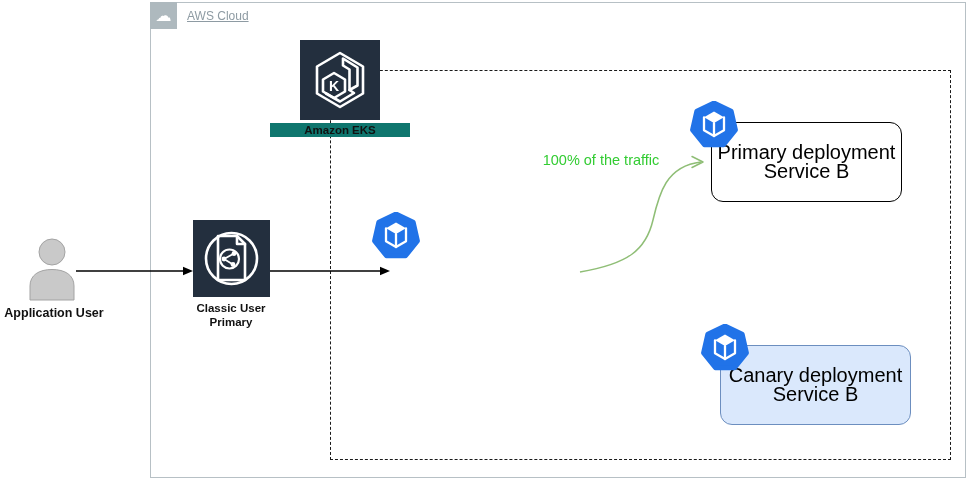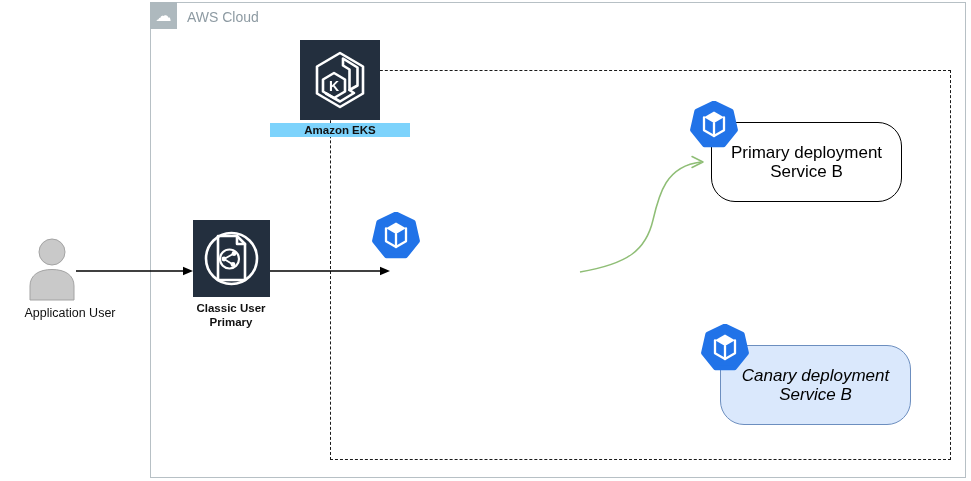--- a/index.html
+++ b/index.html
@@ -5,45 +5,45 @@
   html,body{margin:0;padding:0;background:#ffffff;}
   body{font-family:"Liberation Sans", sans-serif;}
   .stage{position:relative;width:971px;height:481px;background:#ffffff;overflow:hidden;}
 
   
   .outer-rect{position:absolute;left:150px;top:2px;width:814px;height:474px;
     border:1px solid #b7c0c5;background:transparent;z-index:1;}
   .cloud-badge{position:absolute;left:150px;top:2px;width:27px;height:27px;
     background:#aeb9be;color:#ffffff;display:flex;align-items:center;justify-content:center;
     font-size:16px;line-height:1;z-index:3;}
-  .cloud-text{position:absolute;left:187px;top:9px;font-size:14px;color:#8e9ba3;z-index:3;}
+  .cloud-text{position:absolute;left:187px;top:9px;font-size:12px;color:#8e9ba3;z-index:3;text-decoration:underline;}
 
   
   .dashed-rect{position:absolute;left:330px;top:70px;width:619px;height:388px;
     border:1px dashed #1a1a1a;z-index:2;}
 
   
   .aws-icon{position:absolute;background:#232f3e;z-index:4;}
   .eks-icon{left:300px;top:40px;width:80px;height:80px;}
   .clb-icon{left:193px;top:220px;width:77px;height:77px;}
 
   .icon-caption{position:absolute;font-size:11.5px;font-weight:bold;color:#111;
     text-align:center;line-height:14px;z-index:4;}
-  .eks-caption{left:270px;top:123px;width:140px;background:#7dd3fc;}
+  .eks-caption{left:270px;top:123px;width:140px;background:#0f766e;}
   .clb-caption{left:166px;top:301px;width:130px;}
-  .user-caption{left:17px;top:306px;width:106px;font-weight:400;font-size:12.5px;}
+  .user-caption{left:1px;top:306px;width:106px;font-weight:700;font-size:12.5px;}
 
   
-  .box{position:absolute;background:#ffffff;border:1px solid #000;border-radius:24px;
+  .box{position:absolute;background:#ffffff;border:1px solid #000;border-radius:12px;
     display:flex;flex-direction:column;align-items:center;justify-content:center;
-    text-align:center;font-size:17px;color:#000;line-height:19px;z-index:3;}
+    text-align:center;font-size:20px;color:#000;line-height:19px;z-index:3;}
   .box-service-a{left:390px;top:232px;width:190px;height:78px;}
   .box-primary{left:711px;top:122px;width:189px;height:78px;}
   .box-canary{left:720px;top:345px;width:189px;height:78px;
-    background:#dae8fc;border-color:#6c8ebf;font-style:italic;}
+    background:#dae8fc;border-color:#6c8ebf;}
 
   
   .pod-icon{position:absolute;width:48px;height:48px;z-index:5;}
   .pod-a{left:372px;top:212px;}
   .pod-primary{left:690px;top:101px;}
   .pod-canary{left:701px;top:324px;}
 
   
   .user-figure{position:absolute;left:28px;top:238px;width:48px;height:64px;z-index:4;}
 
@@ -143,20 +143,21 @@
     <svg width="48" height="48" viewBox="0 0 48 48">
       <path d="M24,2 L41.2,10.3 L45.4,28.9 L33.5,43.8 L14.5,43.8 L2.6,28.9 L6.8,10.3 Z" fill="#2173e8" stroke="#2173e8" stroke-width="5" stroke-linejoin="round"></path>
       <path d="M24,10.5 L34,16.3 L24,22.1 L14,16.3 Z" fill="#ffffff"></path>
       <g fill="none" stroke="#ffffff" stroke-width="2.3" stroke-linejoin="round" stroke-linecap="round">
         <path d="M14,16.3 L14,29.2 L24,35 L34,29.2 L34,16.3"></path>
         <path d="M24,22.1 L24,35"></path>
       </g>
     </svg>
   </div>
 
+  <div class="traffic-label">100% of the traffic</div>
 
   <svg class="edges-svg">
     <g>
       <path d="M76,271 L184,271" stroke="#000000" stroke-width="1.4" fill="none"></path>
       <polygon points="193,271 183,266.8 183,275.2" fill="#000000"></polygon>
     </g>
     <g>
       <path d="M270,271 L381,271" stroke="#000000" stroke-width="1.4" fill="none"></path>
       <polygon points="390,271 380,266.8 380,275.2" fill="#000000"></polygon>
     </g>

